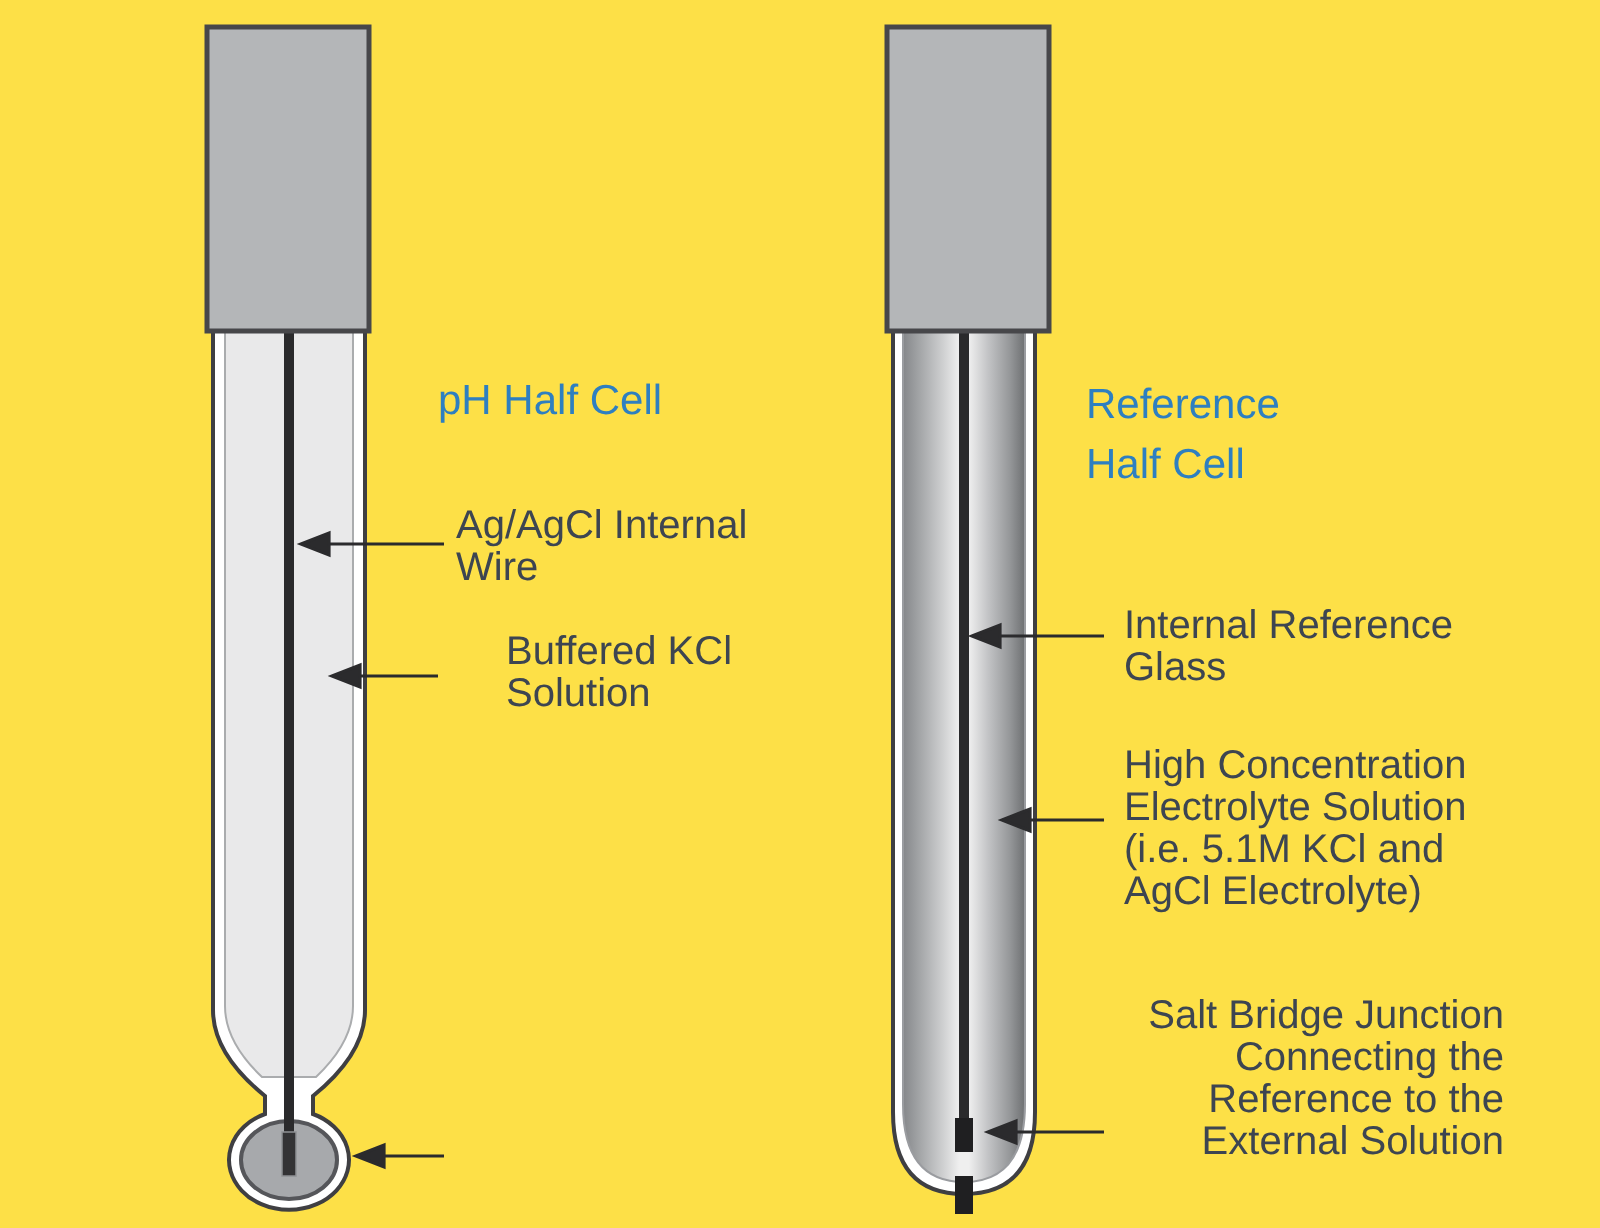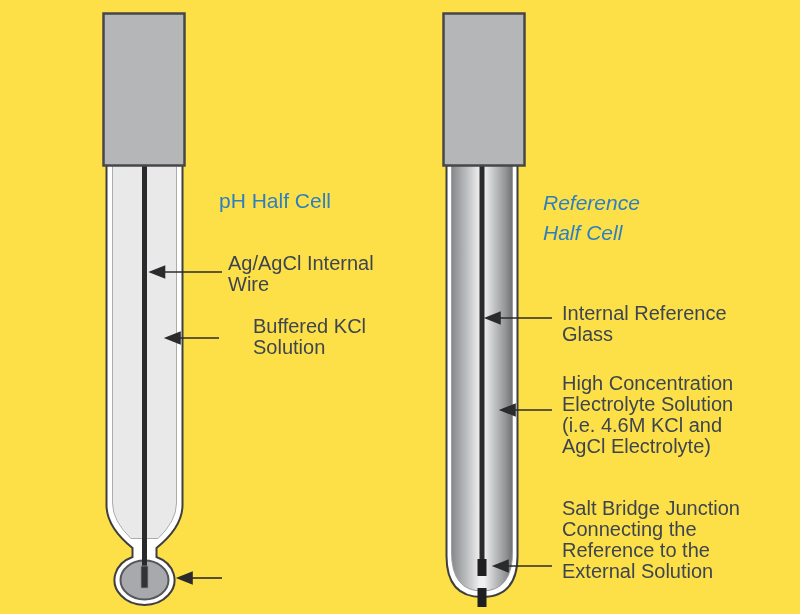--- a/index.html
+++ b/index.html
@@ -109,29 +109,29 @@
 
   <div class="cell-title" style="left:219px;top:188px;">pH Half Cell</div>
 
   <div class="callout-label" style="left:228px;top:253px;">Ag/AgCl Internal
 Wire</div>
 
   <div class="callout-label" style="left:228px;top:316px;margin-left:25px;">Buffered KCl
 Solution</div>
 
 
-  <div class="cell-title two-line" style="left:543px;top:188px;font-style:italic;">Reference
+  <div class="cell-title two-line" style="left:543px;top:188px;">Reference
 Half Cell</div>
 
   <div class="callout-label" style="left:562px;top:303px;">Internal Reference
 Glass</div>
 
   <div class="callout-label" style="left:562px;top:373px;">High Concentration
 Electrolyte Solution
-(i.e. 4.6M KCl and
+(i.e. 5.1M KCl and
 AgCl Electrolyte)</div>
 
-  <div class="callout-label" style="left:562px;top:498px;">Salt Bridge Junction
+  <div class="callout-label" style="left:562px;top:498px;text-align:right;">Salt Bridge Junction
 Connecting the
 Reference to the
 External Solution</div>
 
 </div>
 
 </body></html>

